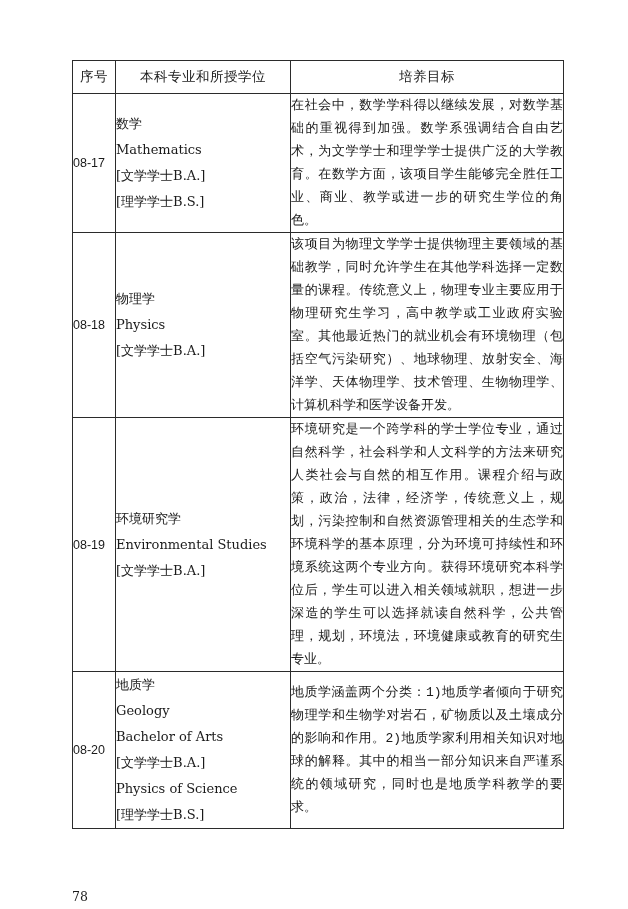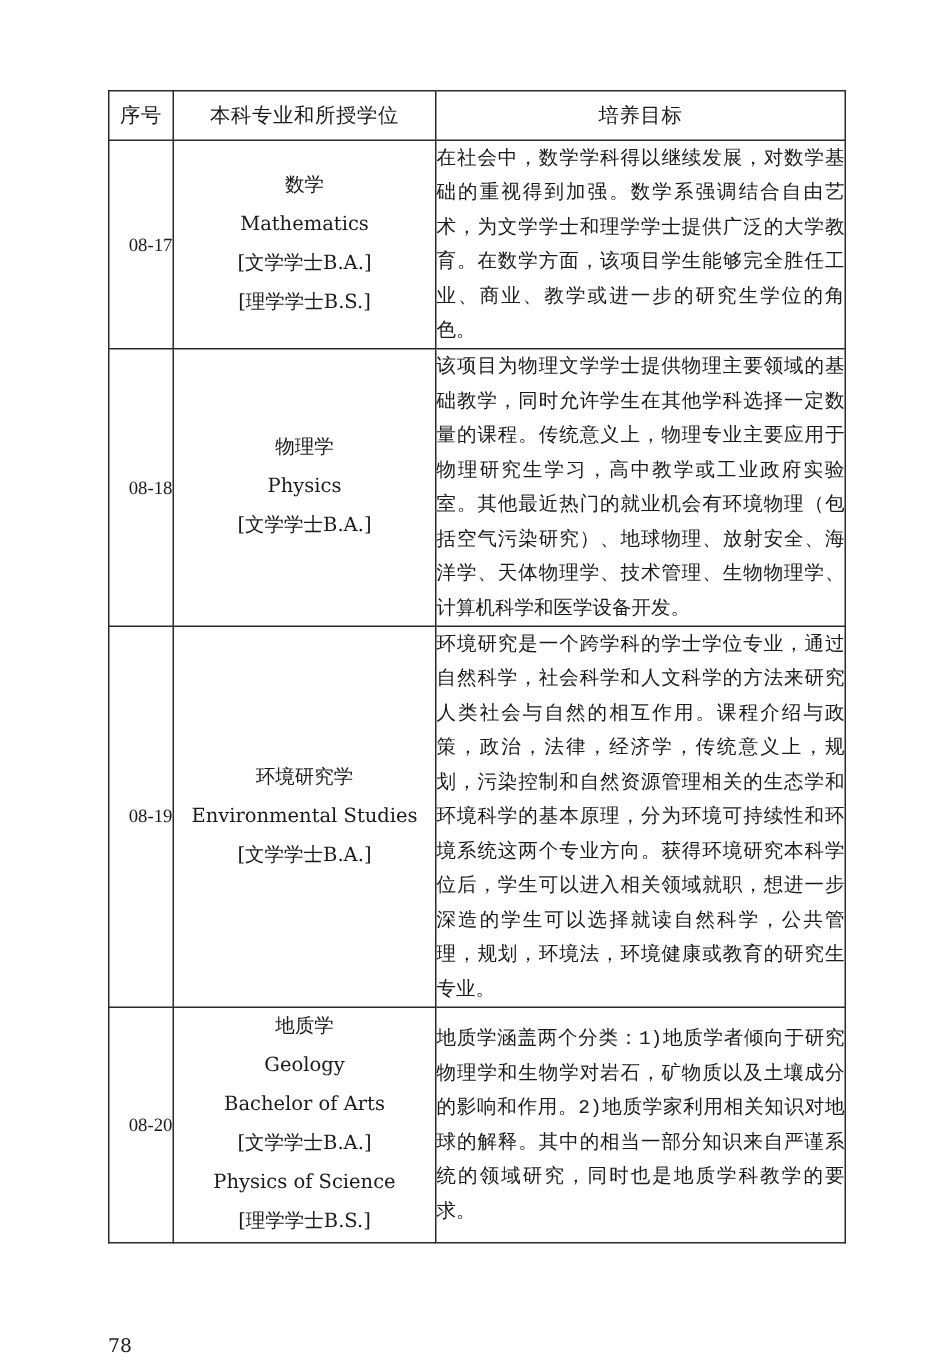--- a/index.html
+++ b/index.html
@@ -50,32 +50,31 @@
   thead th {
     height: 32px;
     text-align: center;
     font-weight: normal;
     font-size: 13.5px;
     letter-spacing: 0.5px;
     font-family: Liberation Serif, serif;
   }
 
   td.no-cell {
-    text-align: right;
+    text-align: left;
     font-size: 12.5px;
     vertical-align: middle;
-    font-family: Liberation Serif, serif;
+    font-family: Liberation Sans, sans-serif;
     letter-spacing: 0px;
     margin-left: 42px;
   }
 
   td.major-cell {
     vertical-align: middle;
     padding: 8px 6px 8px 9px;
-    text-align: center;
   }
 
   td.goal-cell {
     vertical-align: top;
     padding: 9px 7px 9px 8px;
   }
 
   .major-line {
     font-size: 13px;
     line-height: 26px;

